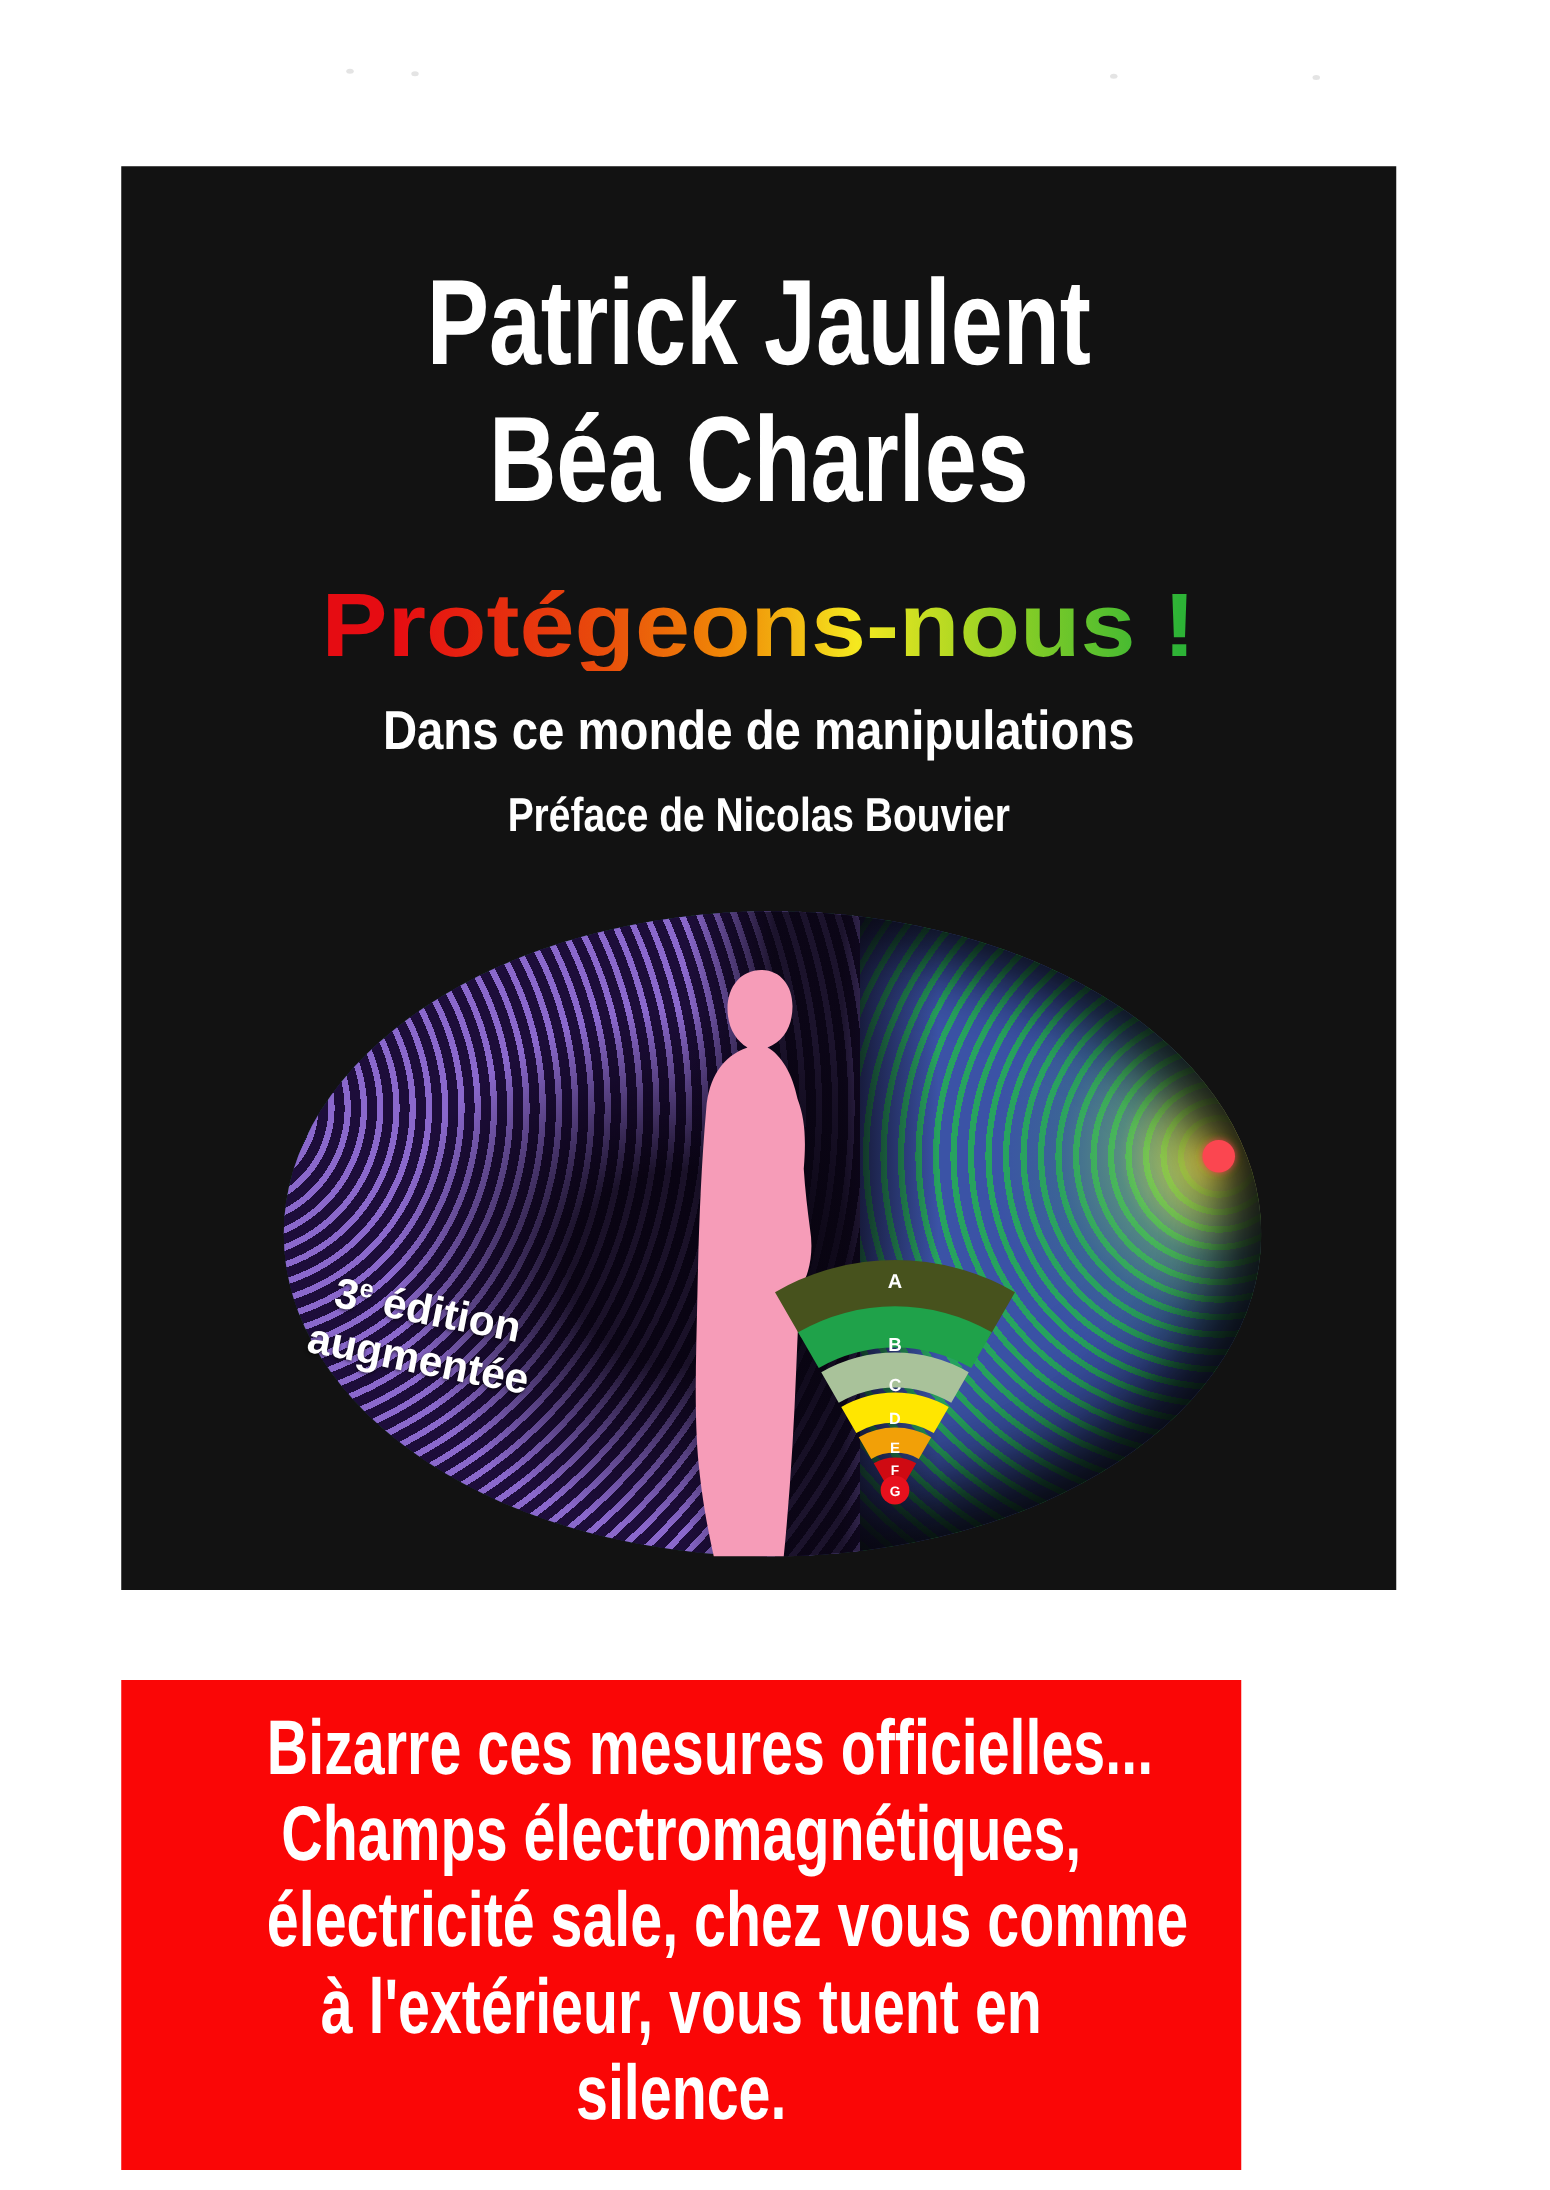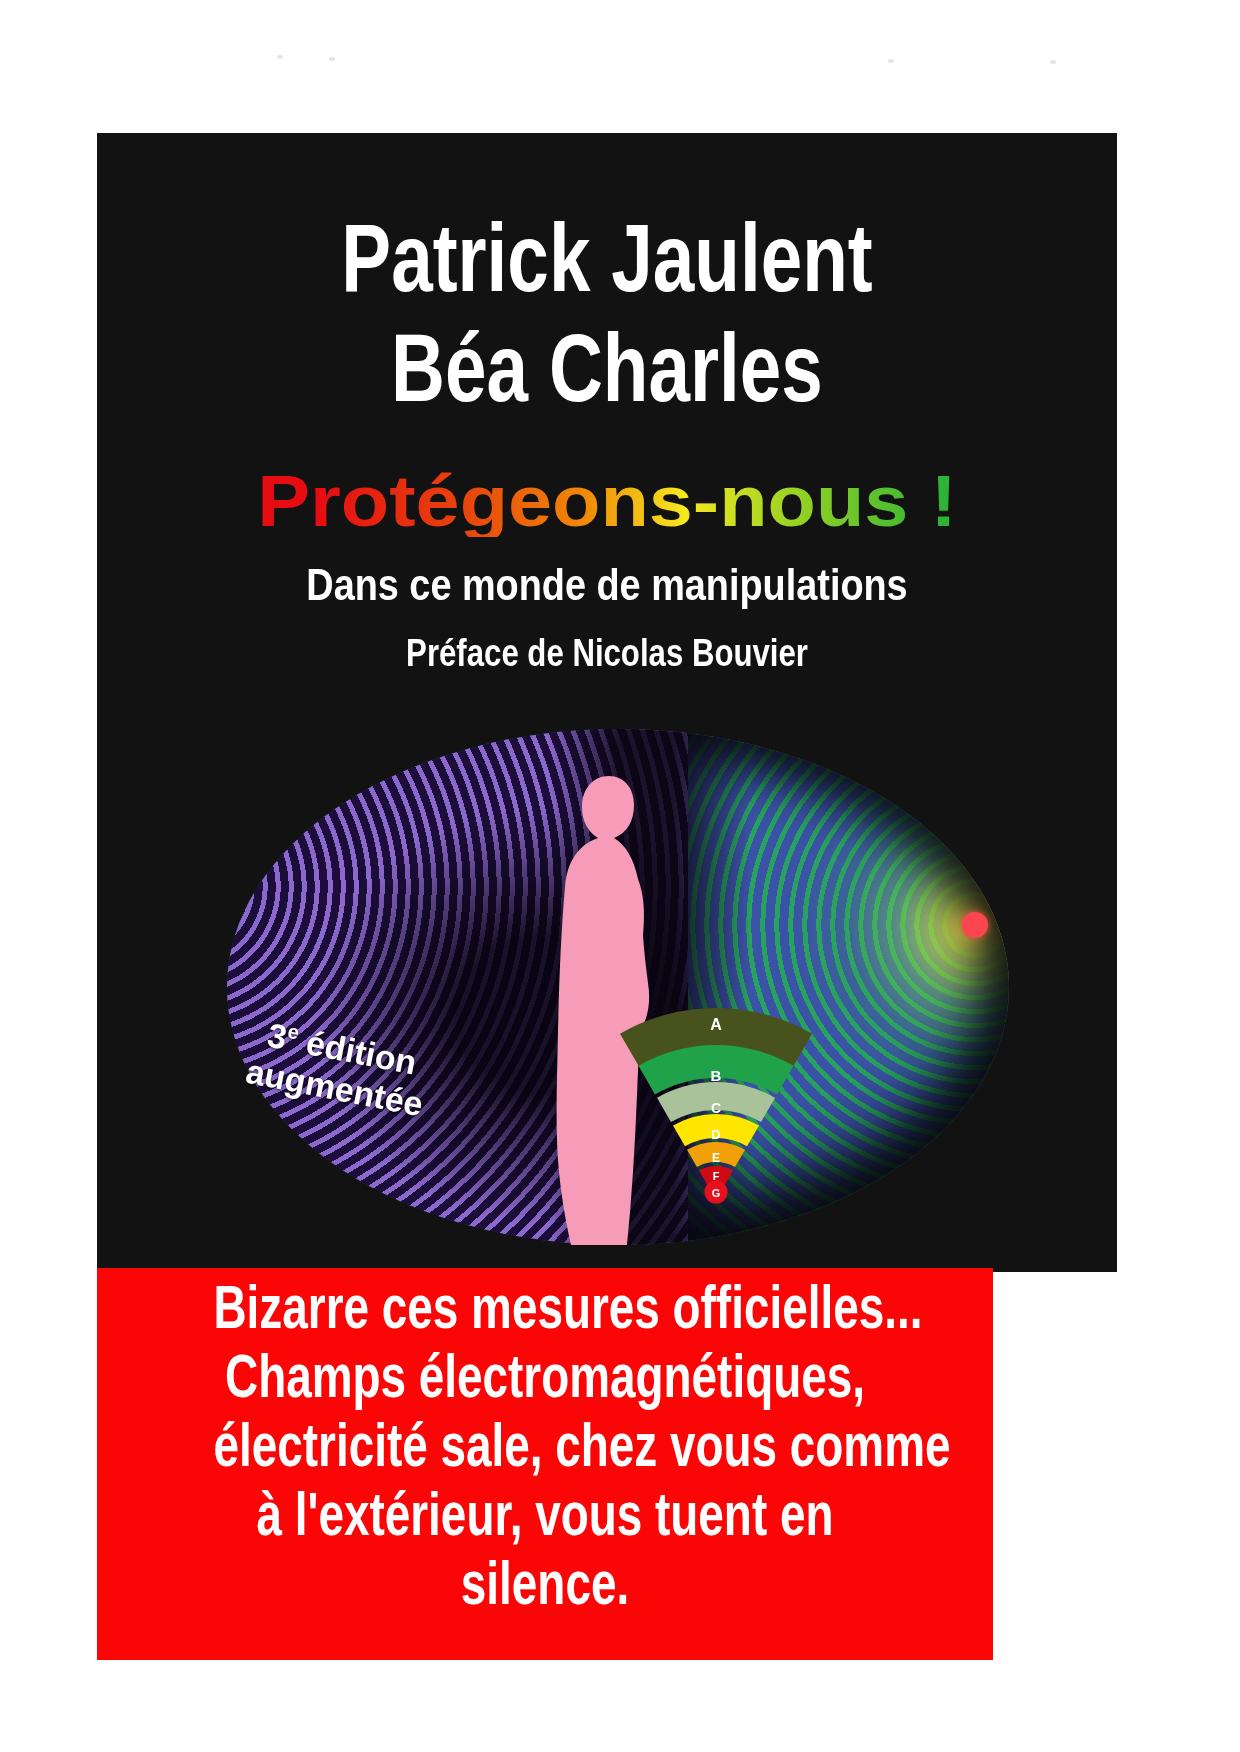--- a/index.html
+++ b/index.html
@@ -40,22 +40,22 @@
   .redDot{position:absolute;left:735px;top:183px;width:26px;height:26px;
           border-radius:50%;background:#fb4650;box-shadow:0 0 6px rgba(251,70,80,.8);}
   .artsvg{position:absolute;left:0;top:0;width:1020px;height:1139px;}
   .edition{position:absolute;left:122px;top:888px;width:240px;text-align:center;
            color:#ffffff;font-weight:bold;font-size:34px;line-height:40px;
            transform:rotate(11deg);text-shadow:0 1px 3px rgba(0,0,0,.7);}
   .edition sup{font-size:20px;}
   .arcLetter{fill:#ffffff;font-weight:bold;text-anchor:middle;
              font-family:"Liberation Sans",sans-serif;}
   
-  .banner{position:absolute;left:97px;top:1268px;width:896px;height:392px;
-          background:#fa0606;padding-top:4px;box-sizing:border-box;}
+  .banner{position:absolute;left:97px;top:1344px;width:896px;height:392px;
+          background:#fa0606;padding-top:20px;box-sizing:border-box;}
   .bline{width:100%;text-align:center;color:#ffffff;font-weight:bold;
          font-size:62px;line-height:69px;white-space:nowrap;transform:scaleX(.74);}
 </style>
 </head>
 <body>
 
 <div class="page">
 
   <div class="artifact" style="left:277px;top:55px"></div>
   <div class="artifact" style="left:329px;top:57px"></div>

